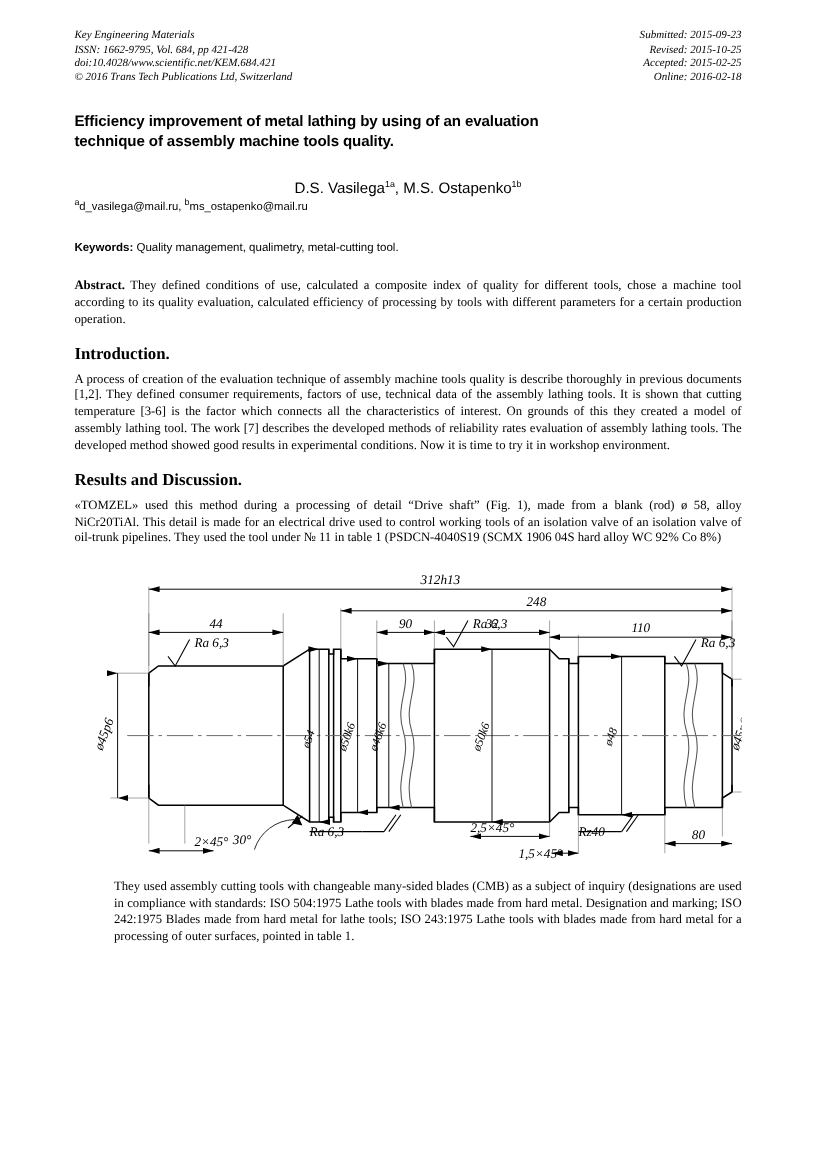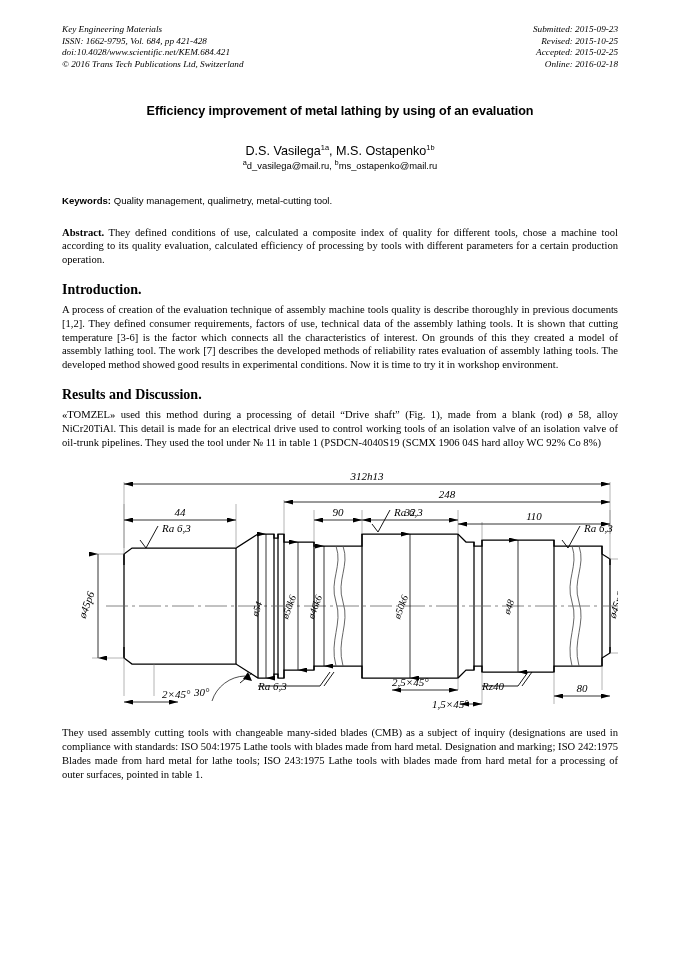--- a/index.html
+++ b/index.html
@@ -37,22 +37,22 @@
     font-size: 9.2px;
     line-height: 11.6px;
     font-family: "Liberation Serif", serif;
   }
   .jheader .left { text-align: left; }
   .jheader .right { text-align: right; }
   .jheader div div { white-space: nowrap; }
 
   
   .title {
-    margin-top: 33px;
-    text-align: center;
+    margin-top: 23px;
+    text-align: left;
     font-family: "Liberation Sans", sans-serif;
     font-weight: bold;
     font-size: 12.6px;
     line-height: 16.5px;
     letter-spacing: -0.1px;
   }
   .authors {
     margin-top: 24px;
     text-align: center;
     font-family: "Liberation Sans", sans-serif;
@@ -65,21 +65,21 @@
     line-height: 0;
   }
   .affil {
     margin-top: 11px;
     text-align: center;
     font-family: "Liberation Sans", sans-serif;
     font-size: 9.4px;
     line-height: 13px;
   }
   .emails {
-    text-align: center;
+    text-align: left;
     font-family: "Liberation Sans", sans-serif;
     font-size: 9.4px;
     line-height: 13px;
   }
 
   
   .keywords {
     margin-top: 22px;
     font-family: "Liberation Sans", sans-serif;
     font-size: 9.6px;
@@ -120,20 +120,21 @@
     margin-top: 4px;
     text-align: center;
     font-size: 10.6px;
     line-height: 13.6px;
   }
   .tailpara {
     margin-top: 16px;
     font-size: 10.6px;
     line-height: 13.7px;
     text-align: justify;
+    margin-left: 33px;
   }
 
   
   .dim-text {
     font-family: "Liberation Serif", serif;
     font-style: italic;
     font-size: 11px;
     fill: #000;
   }
   .dim-text-sm {
@@ -159,20 +160,21 @@
       <div class="right">
         <div>Submitted: 2015-09-23</div>
         <div>Revised: 2015-10-25</div>
         <div>Accepted: 2015-02-25</div>
         <div>Online: 2016-02-18</div>
       </div>
     </div>
 
     <div class="title">
       <div>Efficiency improvement of metal lathing by using of an evaluation</div>
+      <div>technique of assembly machine tools quality.</div>
     </div>
 
     <div class="authors"><span>D.S. Vasilega</span><sup>1a</sup><span>, </span><span>M.S. Ostapenko</span><sup>1b</sup></div>
 
     <div class="emails"><sup>a</sup><span>d_vasilega@mail.ru, </span><sup>b</sup><span>ms_ostapenko@mail.ru</span></div>
 
     <div class="keywords"><b>Keywords:</b><span> Quality management, qualimetry, metal-cutting tool.</span></div>
 
     <div class="abstract"><b>Abstract.</b><span> They defined conditions of use, calculated a composite index of quality for different tools, chose a machine tool according to its quality evaluation, calculated efficiency of processing by tools with different parameters for a certain production operation.</span></div>
 

